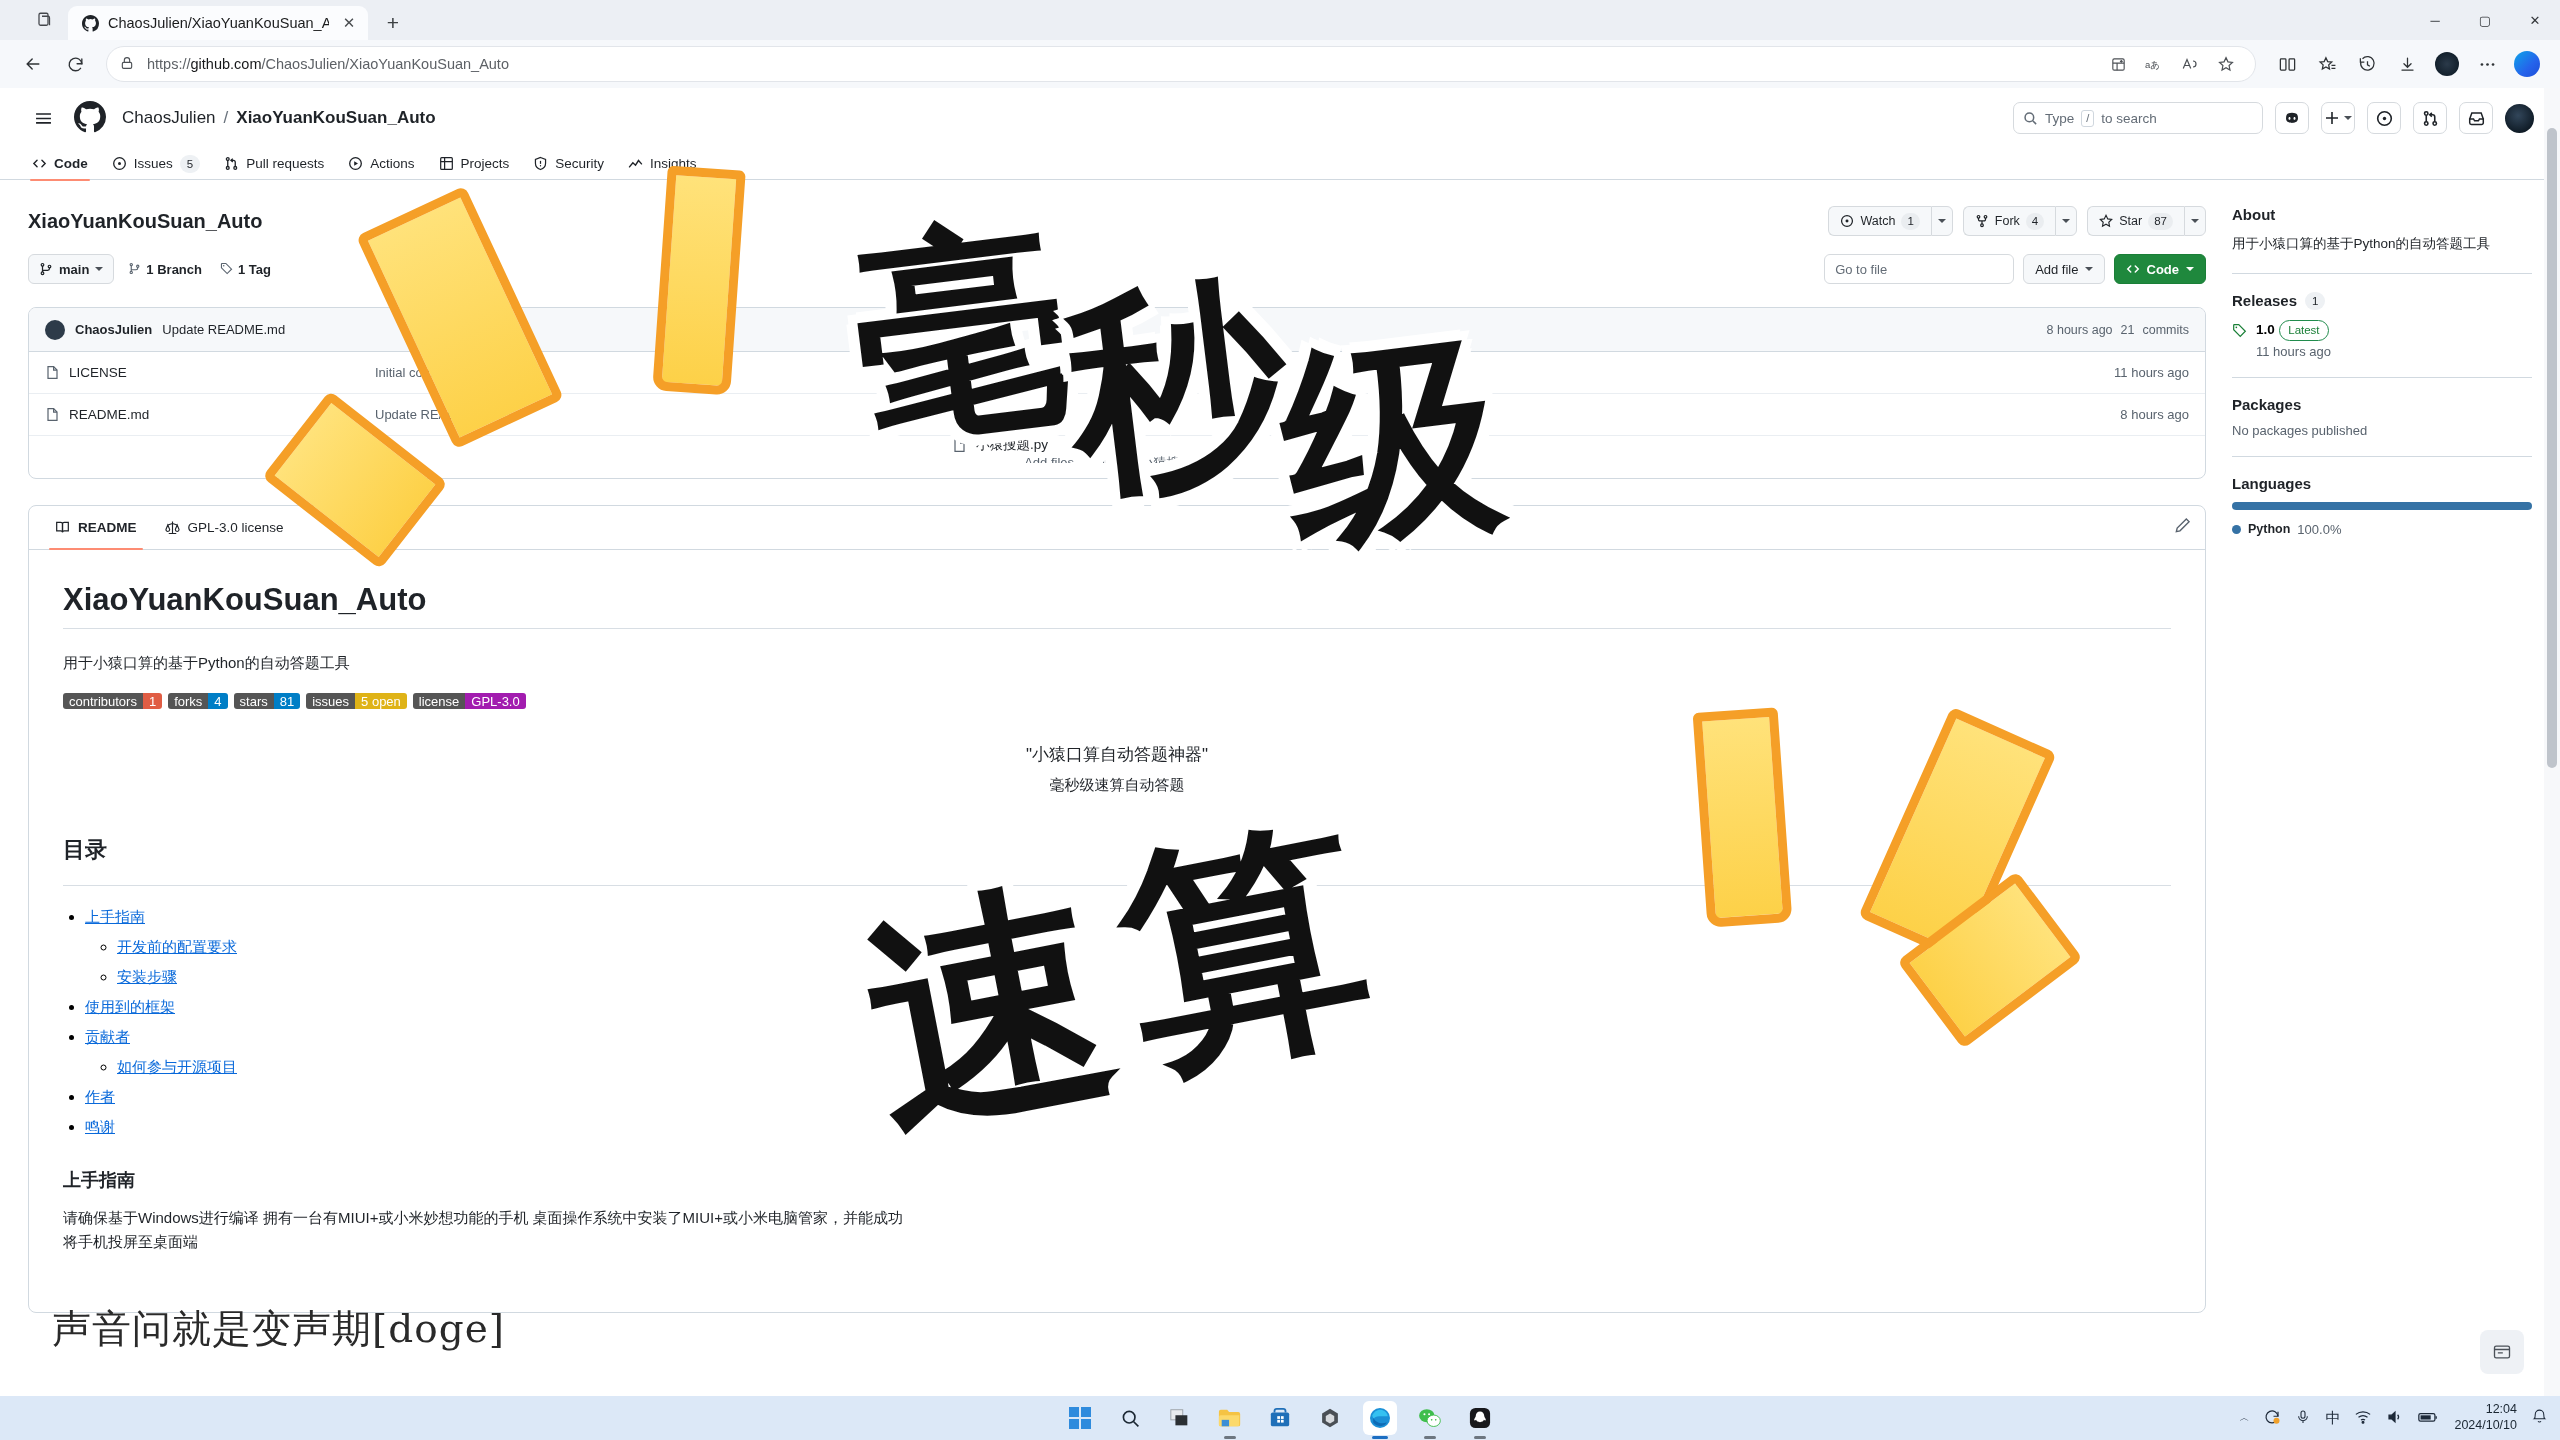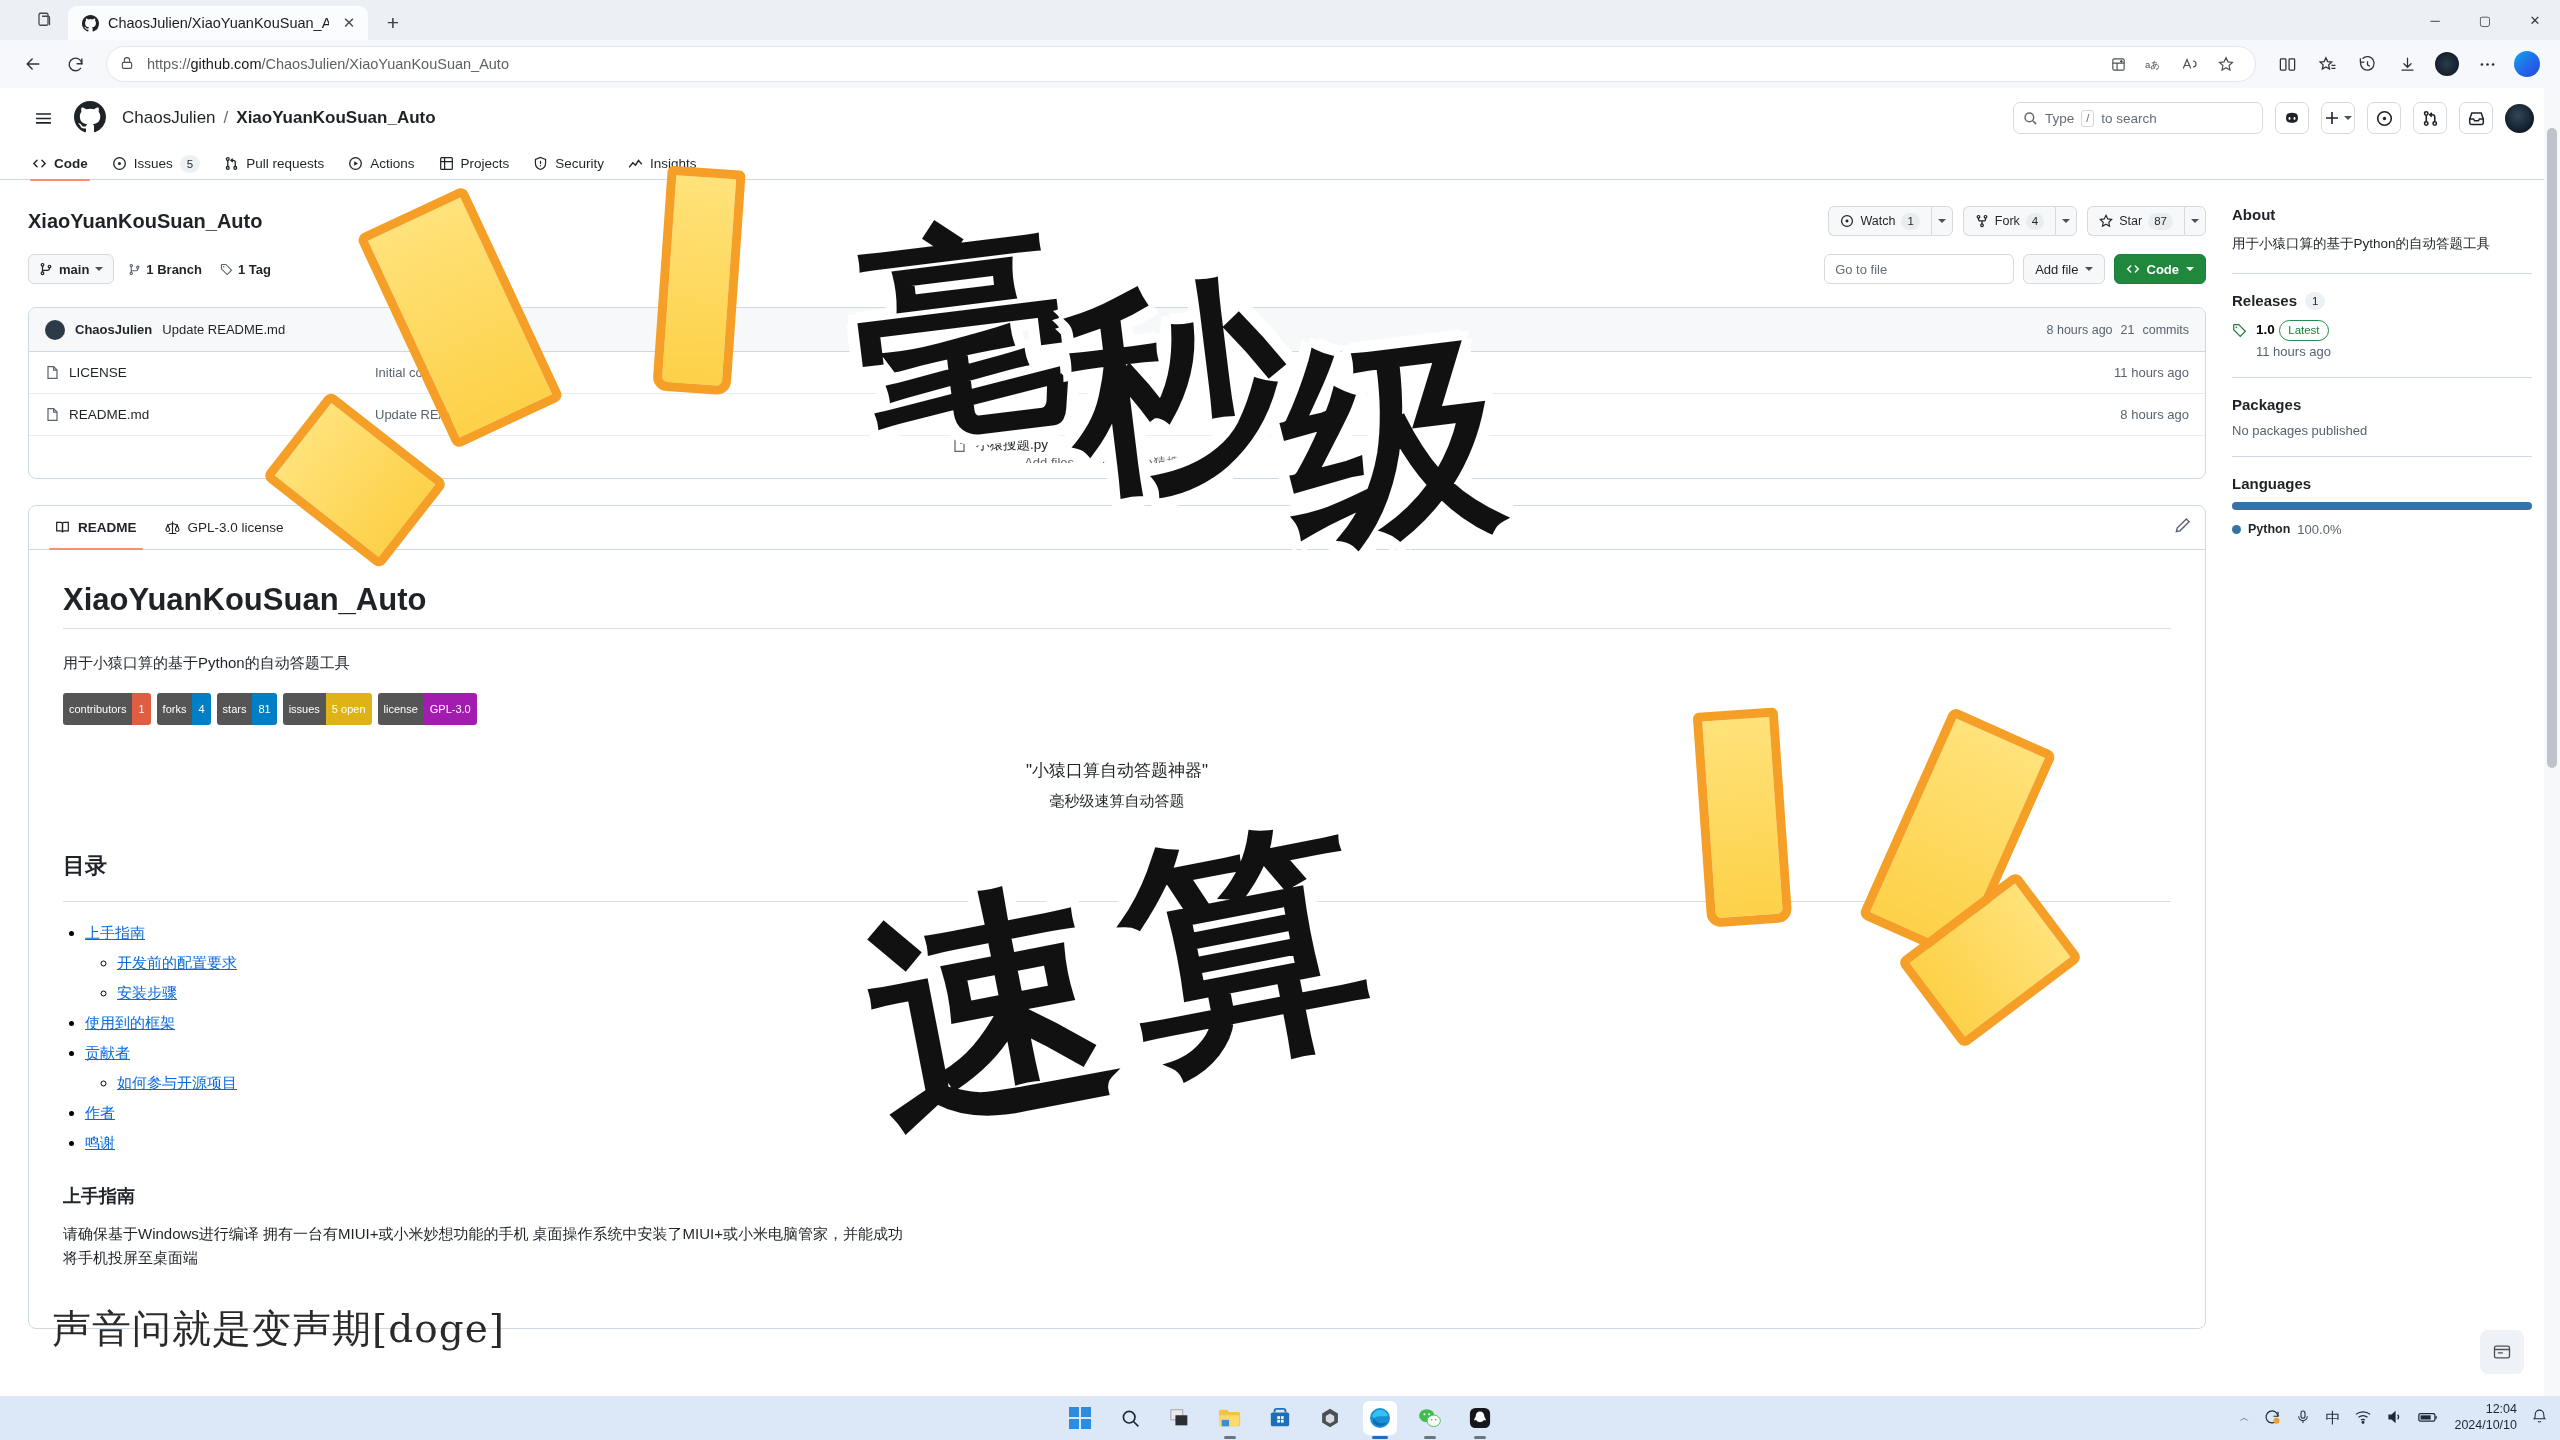--- a/index.html
+++ b/index.html
@@ -156,21 +156,21 @@
   .btn-group .btn:last-child { border-radius: 0 6px 6px 0; padding: 0 6px; }
   .caret { width: 0; height: 0; border-left: 4px solid transparent; border-right: 4px solid transparent; border-top: 4px solid #4a5057; }
   
   .branch-row { display: flex; align-items: center; gap: 10px; margin-bottom: 23px; }
   .branch-btn {
     border: 1px solid #d6dade; background: #f6f8fa; border-radius: 6px; height: 30px;
     display: flex; align-items: center; gap: 6px; padding: 0 10px; font-size: 13px;
     color: #1f2328; font-weight: bold;
   }
   .branch-meta { display: flex; align-items: center; gap: 18px; font-size: 13px; color: #1f2328; margin-left: 4px; }
-  .branch-meta span { display: flex; align-items: center; gap: 5px; }
+  .branch-meta span { display: flex; align-items: flex-start; gap: 5px; }
   .branch-meta b { font-weight: 600; }
   .branch-right { margin-left: auto; display: flex; align-items: center; gap: 9px; }
   .gotofile {
     width: 190px; height: 30px; border: 1px solid #d6dade; border-radius: 6px;
     background: #fff; display: flex; align-items: center; padding: 0 10px;
     font-size: 13px; color: #636c76;
   }
   .btn-green {
     background: #1f883d; border: 1px solid #1a7f37; color: #fff; border-radius: 6px;
     height: 30px; display: flex; align-items: center; gap: 7px; padding: 0 11px;
@@ -215,21 +215,21 @@
     background: #fd8c73; border-radius: 2px;
   }
   .readme-edit { margin-left: auto; color: #59636e; }
   .readme-content { padding: 32px 34px 40px 34px; }
   .readme-h1 {
     font-size: 31px; font-weight: bold; color: #1f2328; padding-bottom: 10px;
     border-bottom: 1px solid #d8dee4; margin-bottom: 22px;
   }
   .readme-p { font-size: 15px; color: #1f2328; line-height: 1.6; margin-bottom: 18px; }
   .badges { display: flex; gap: 6px; margin-bottom: 26px; }
-  .badge { display: flex; height: 32px; border-radius: 3px; overflow: hidden; font-size: 11px; }
+  .badge { display: flex; height: 16px; border-radius: 3px; overflow: hidden; font-size: 13px; }
   .badge .k { background: #555; color: #fff; padding: 0 6px; display: flex; align-items: center; }
   .badge .v { color: #fff; padding: 0 6px; display: flex; align-items: center; }
   .center-quote { text-align: center; font-size: 17px; color: #1f2328; margin: 34px 0 10px; }
   .center-sub { text-align: center; font-size: 15px; color: #1f2328; margin-bottom: 40px; }
   .readme-h2 {
     font-size: 22px; font-weight: bold; color: #1f2328; padding-bottom: 20px;
     border-bottom: 1px solid #d8dee4; margin: 30px 0 16px;
   }
   .readme-h3 { font-size: 18px; font-weight: bold; color: #1f2328; margin: 26px 0 14px; }
   .toc { margin-left: 22px; }

